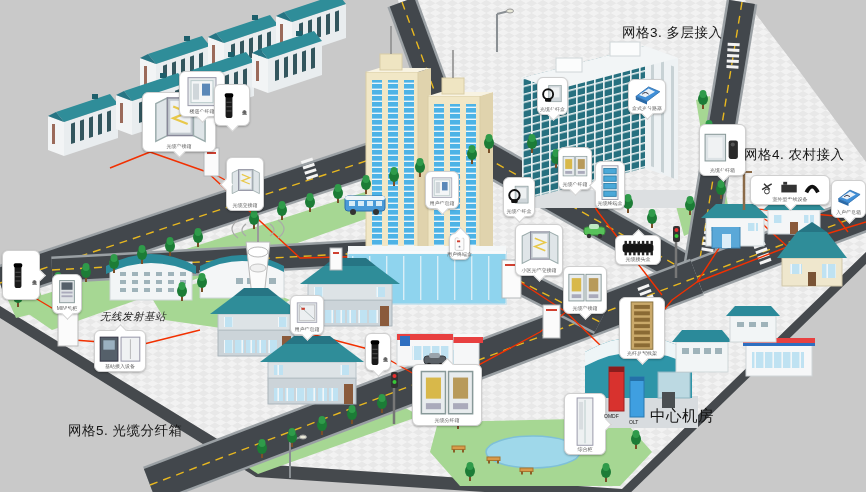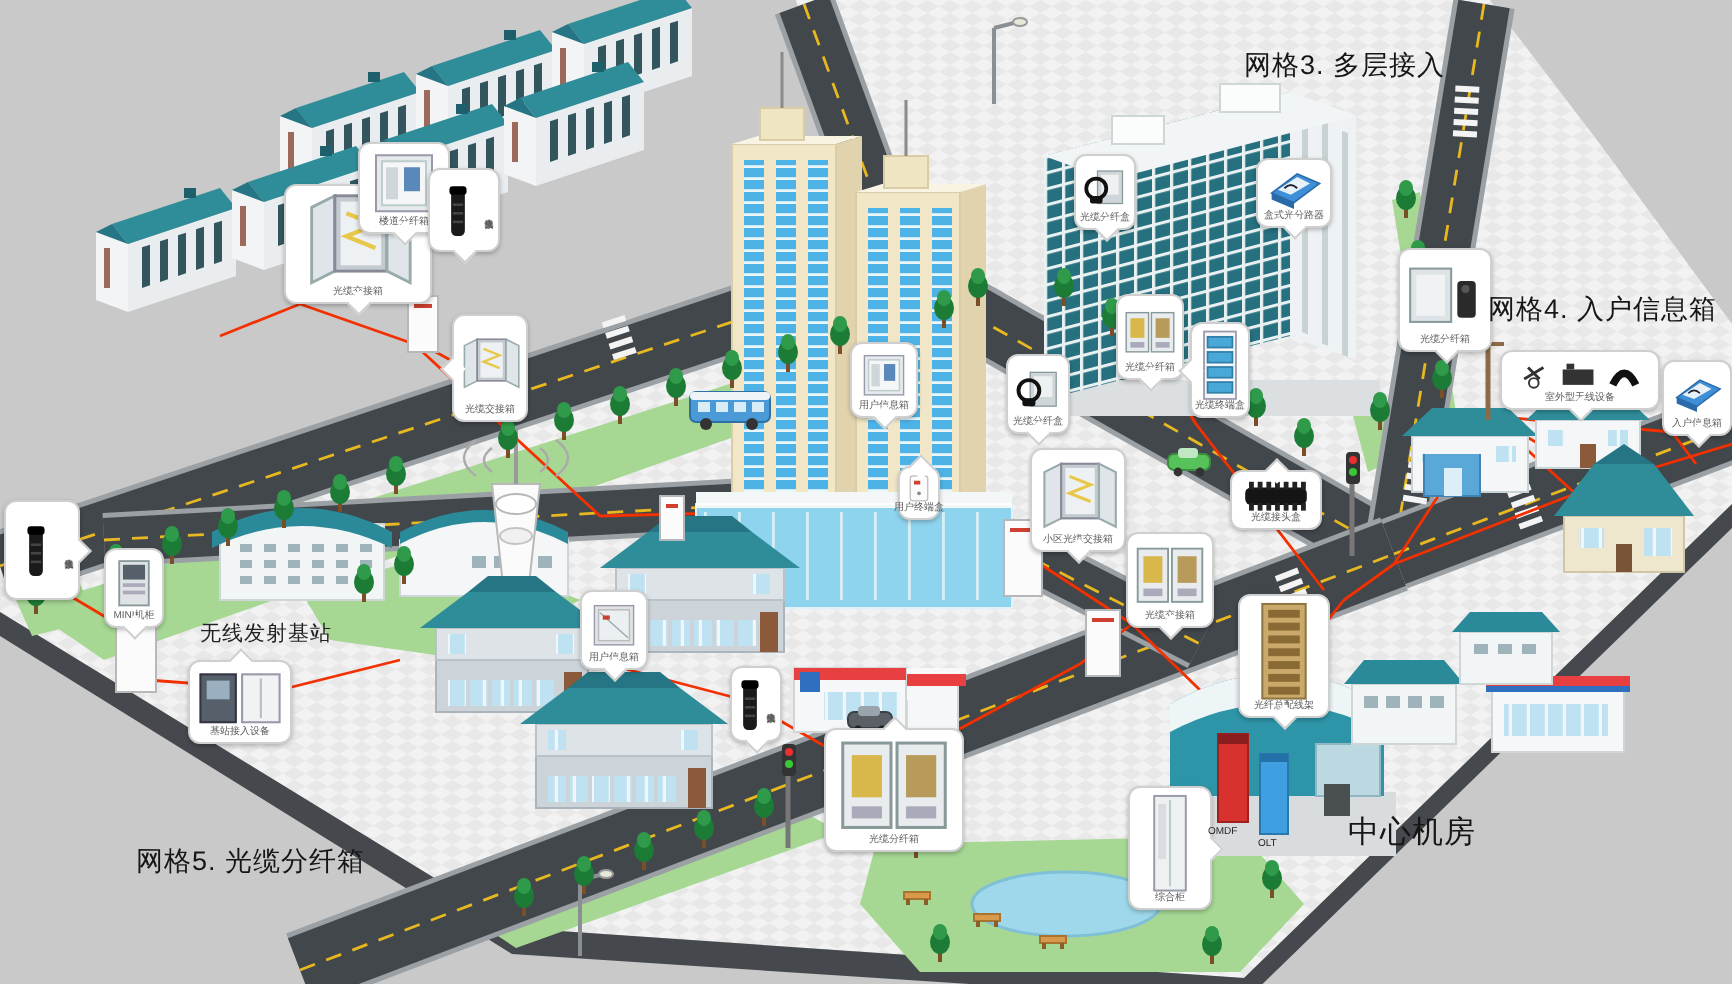--- a/index.html
+++ b/index.html
@@ -1061,19 +1061,19 @@
             <line x1="15" y1="4" x2="15" y2="48" stroke="#bcc"></line>
             <rect x="9" y="6" width="4" height="28" fill="#d8dde0"></rect>
           </svg>
         </span>
         <span class="lbl">综合柜</span>
         <span class="tail r"></span>
       </div>
     </div>
 
   <div class="glabel" style="left:622px;top:24px;text-align:center;">网格3. 多层接入</div>
-  <div class="glabel" style="left:744px;top:146px;">网格4. 入户信息箱</div>
+  <div class="glabel" style="left:744px;top:146px;">网格4. 农村接入</div>
   <div class="glabel" style="left:68px;top:422px;">网格5. 光缆分纤箱</div>
-  <div class="glabel big" style="left:674px;top:406px;font-family:Liberation Mono, monospace;">中心机房</div>
-  <div class="glabel small" style="left:100px;top:310px;">无线发射基站</div>
+  <div class="glabel big" style="left:650px;top:406px;font-family:Liberation Mono, monospace;">中心机房</div>
+  <div class="glabel small" style="left:100px;top:310px;font-style:italic;">无线发射基站</div>
   <div class="eqlabel" style="left:604px;top:413px;">OMDF</div>
   <div class="eqlabel" style="left:629px;top:419px;">OLT</div>
 </div>
 
 </body></html>

